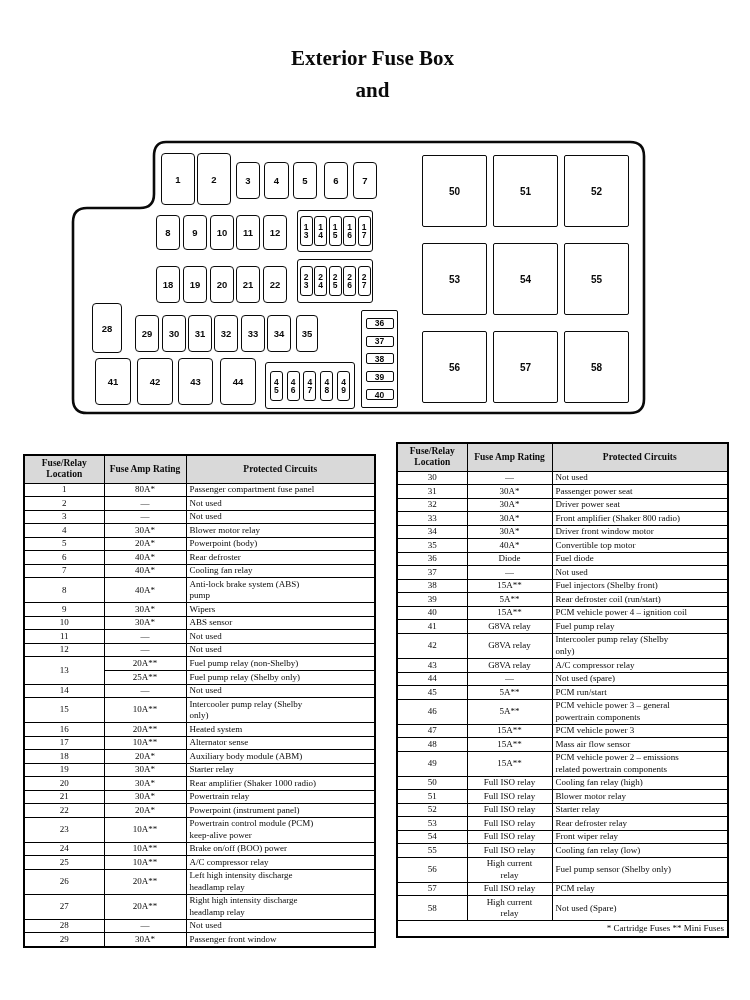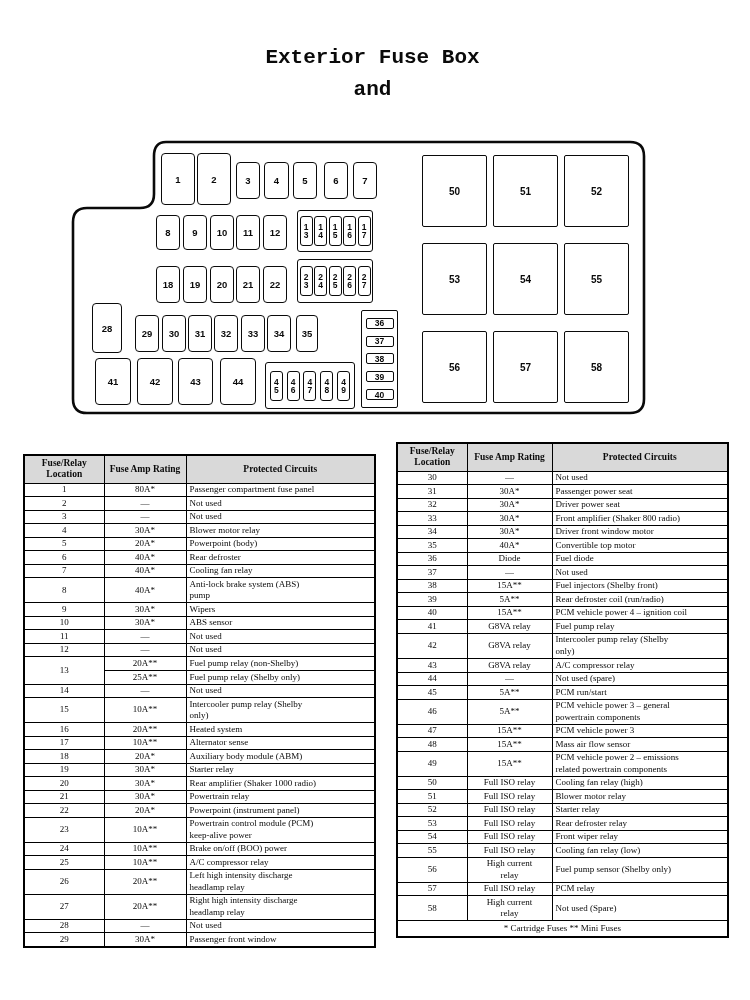--- a/index.html
+++ b/index.html
@@ -1,21 +1,21 @@
 <!DOCTYPE html>
 <html><head>
 <meta charset="utf-8">
 <style>
   html,body { margin:0; padding:0; background:#ffffff; }
   .page { position:relative; width:750px; height:1000px; background:#ffffff; overflow:hidden;
           font-family:"Liberation Serif", serif; color:#0a0a0a; }
 
   
   .title { position:absolute; top:42px; left:0; width:745px; text-align:center;
-           font-family:Liberation Mono, monospace; font-weight:bold; font-size:21px; line-height:32px; }
+           font-family:Liberation Serif, serif; font-weight:bold; font-size:21px; line-height:32px; }
 
   
   .diagram { position:absolute; left:71px; top:139px; width:578px; height:278px; }
   .diagram svg { position:absolute; left:0; top:0; }
   .fbox { position:absolute; box-sizing:border-box; border:1.7px solid #0a0a0a; border-radius:4px;
           background:#fff; display:flex; align-items:center; justify-content:center;
           font-family:"Liberation Sans", sans-serif; font-weight:bold; font-size:9.5px; }
   .fbox.large { border-radius:2px; font-size:10px; border-width:1.6px; }
   .fgroup { position:absolute; box-sizing:border-box; border:1.7px solid #0a0a0a; border-radius:3px;
             background:#fff; display:flex; align-items:center; justify-content:space-evenly; }
@@ -30,21 +30,21 @@
 
   
   .fusetable { position:absolute; border-collapse:collapse; background:#fff; table-layout:fixed;
                border:2px solid #000; }
   .fusetable th, .fusetable td { border:1px solid #000; vertical-align:middle; overflow:hidden; }
   .fusetable th { background:#d9d9d9; font-size:9.5px; font-weight:bold; text-align:center;
                   padding:2px 2px; line-height:1.2; }
   .fusetable td { font-size:9px; line-height:1.28; padding:0.5px 3px; white-space:pre-line; }
   .fusetable td.loc, .fusetable td.amp { text-align:center; }
   .fusetable td.circ { text-align:left; }
-  .fusetable td.foot { text-align:center; padding:1.5px 3px; }
+  .fusetable td.foot { text-align:right; padding:1.5px 3px; }
   #table-left  { left:23px;  top:454px; width:351px; }
   #table-right { left:396px; top:442px; width:331px; }
 </style>
 </head>
 <body>
 
 <div class="page">
 
   <div class="title">
     <div>Exterior Fuse Box</div>
@@ -393,21 +393,21 @@
           <td class="circ">Not used</td>
         </tr>
         <tr>
           <td class="loc">38</td>
           <td class="amp">15A**</td>
           <td class="circ">Fuel injectors (Shelby front)</td>
         </tr>
         <tr>
           <td class="loc">39</td>
           <td class="amp">5A**</td>
-          <td class="circ">Rear defroster coil (run/radio)</td>
+          <td class="circ">Rear defroster coil (run/start)</td>
         </tr>
         <tr>
           <td class="loc">40</td>
           <td class="amp">15A**</td>
           <td class="circ">PCM vehicle power 4 – ignition coil</td>
         </tr>
         <tr>
           <td class="loc">41</td>
           <td class="amp">G8VA relay</td>
           <td class="circ">Fuel pump relay</td>

